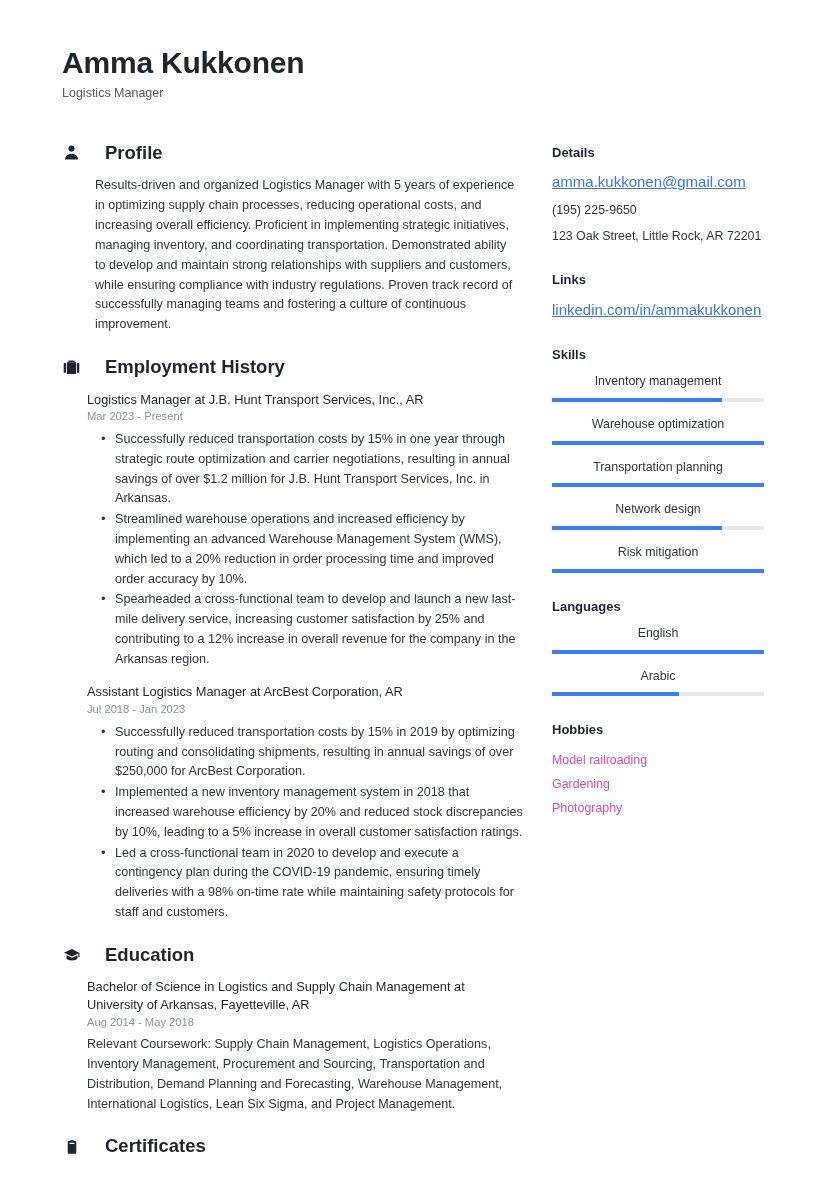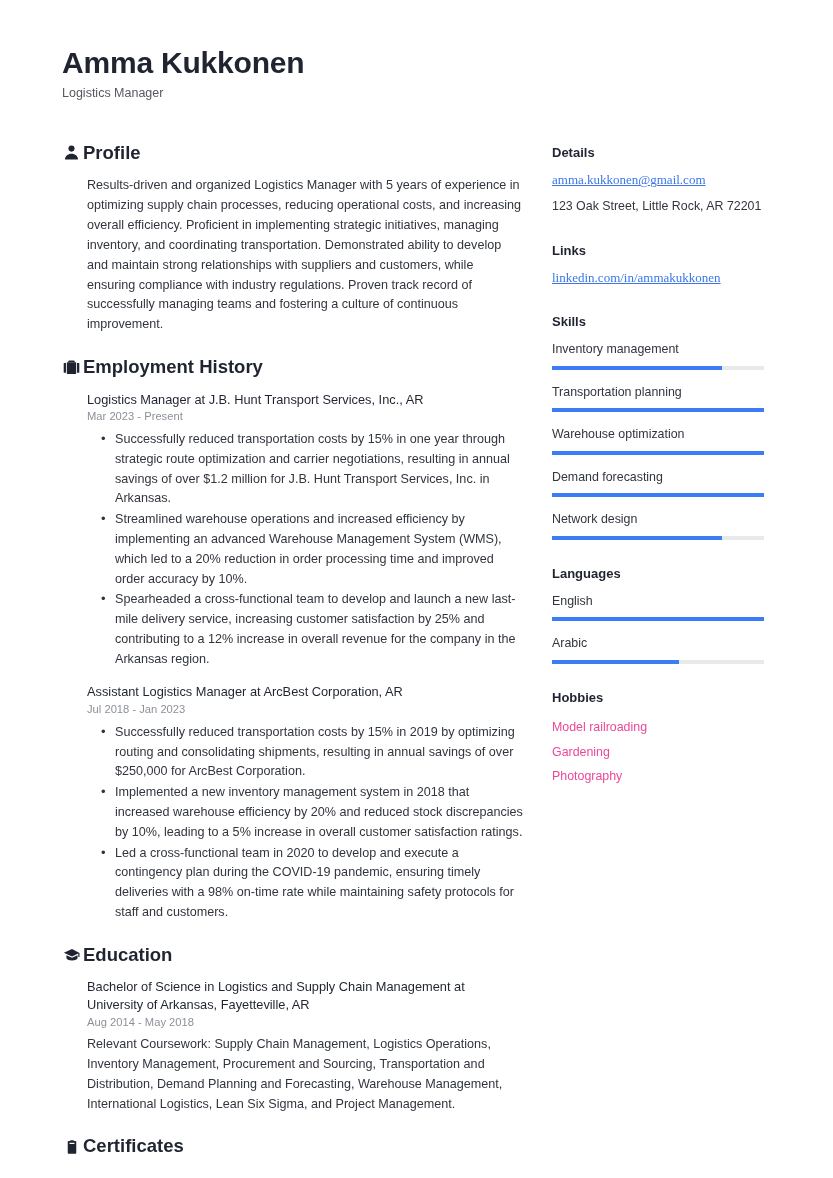--- a/index.html
+++ b/index.html
@@ -45,21 +45,21 @@
     gap: 28px;
   }
   .col-main { width: 462px; flex: 0 0 462px; }
   .col-side { width: 212px; flex: 0 0 212px; padding-top: 2px;}
 
   
   .section { margin-bottom: 22px; }
   .section-head {
     display: flex;
     align-items: center;
-    gap: 2px;
+    gap: 24px;
     margin-bottom: 13px;
   }
   .section-icon {
     width: 19px; height: 19px;
     display: inline-flex;
     align-items: center; justify-content: center;
     color: #1f2430;
     flex: 0 0 19px;
   }
   .section-icon svg { display:block; }
@@ -68,21 +68,21 @@
     font-weight: bold;
     color: #1f2430;
     line-height: 1.1;
   }
   .section-body { padding-left: 25px; }
 
   .para {
     font-size: 12.6px;
     line-height: 1.58;
     color: #31353d;
-    margin: 0;
+    margin: 8px;
   }
 
   .entry { margin-bottom: 4px; }
   .entry + .entry { margin-top: 14px; }
   .entry-title {
     font-size: 12.8px;
     font-weight: normal;
     color: #1f2430;
     line-height: 1.4;
     margin: 0 0 1px 0;
@@ -129,35 +129,35 @@
     margin: 0 0 10px 0;
     line-height: 1.2;
   }
   .side-line {
     font-size: 12.4px;
     line-height: 1.55;
     color: #31353d;
     margin: 0 0 7px 0;
   }
   .side-link {
-    font-size: 13px;
+    font-size: 15px;
     line-height: 1.55;
     color: #3b76e8;
     text-decoration: underline;
     display: block;
     margin: 0 0 7px 0;
     word-break: break-word;
-    font-family: Liberation Serif, serif;
   }
   .meter-row { margin-bottom: 13px; }
   .meter-label {
     font-size: 12.4px;
     color: #31353d;
     line-height: 1.5;
     margin-bottom: 7px;
+    text-align: center;
   }
   .meter-track {
     position: relative;
     height: 4px;
     width: 100%;
     background: #e8e9eb;
     border-radius: 0;
   }
   .meter-fill {
     position: absolute;
@@ -266,66 +266,67 @@
         </div>
       </div>
 
     </div>
 
     <div class="col-side">
 
       <div class="side-section">
         <div class="side-title">Details</div>
         <a class="side-link" href="#" style="color: rgb(59, 118, 232);">amma.kukkonen@gmail.com</a>
+        <div class="side-line">(195) 225-9650</div>
         <div class="side-line">123 Oak Street, Little Rock, AR 72201</div>
       </div>
 
       <div class="side-section">
         <div class="side-title">Links</div>
         <a class="side-link" href="#" style="color: rgb(59, 118, 232);">linkedin.com/in/ammakukkonen</a>
       </div>
 
       <div class="side-section">
         <div class="side-title">Skills</div>
 
         <div class="meter-row">
           <div class="meter-label">Inventory management</div>
           <div class="meter-track">
             <div class="meter-fill" style="width: 80%; background: rgb(59, 125, 247);"></div>
           </div>
         </div>
 
         <div class="meter-row">
+          <div class="meter-label">Warehouse optimization</div>
+          <div class="meter-track">
+            <div class="meter-fill" style="width: 100%; background: rgb(59, 125, 247);"></div>
+          </div>
+        </div>
+
+        <div class="meter-row">
           <div class="meter-label">Transportation planning</div>
           <div class="meter-track">
             <div class="meter-fill" style="width: 100%; background: rgb(59, 125, 247);"></div>
           </div>
         </div>
 
-        <div class="meter-row">
-          <div class="meter-label">Warehouse optimization</div>
+
+        <div class="meter-row">
+          <div class="meter-label">Network design</div>
+          <div class="meter-track">
+            <div class="meter-fill" style="width: 80%; background: rgb(59, 125, 247);"></div>
+          </div>
+        </div>
+
+        <div class="meter-row">
+          <div class="meter-label">Risk mitigation</div>
           <div class="meter-track">
             <div class="meter-fill" style="width: 100%; background: rgb(59, 125, 247);"></div>
           </div>
         </div>
-
-        <div class="meter-row">
-          <div class="meter-label">Demand forecasting</div>
-          <div class="meter-track">
-            <div class="meter-fill" style="width: 100%; background: rgb(59, 125, 247);"></div>
-          </div>
-        </div>
-
-        <div class="meter-row">
-          <div class="meter-label">Network design</div>
-          <div class="meter-track">
-            <div class="meter-fill" style="width: 80%; background: rgb(59, 125, 247);"></div>
-          </div>
-        </div>
-
 
       </div>
 
       <div class="side-section">
         <div class="side-title">Languages</div>
 
         <div class="meter-row">
           <div class="meter-label">English</div>
           <div class="meter-track">
             <div class="meter-fill" style="width: 100%; background: rgb(59, 125, 247);"></div>

